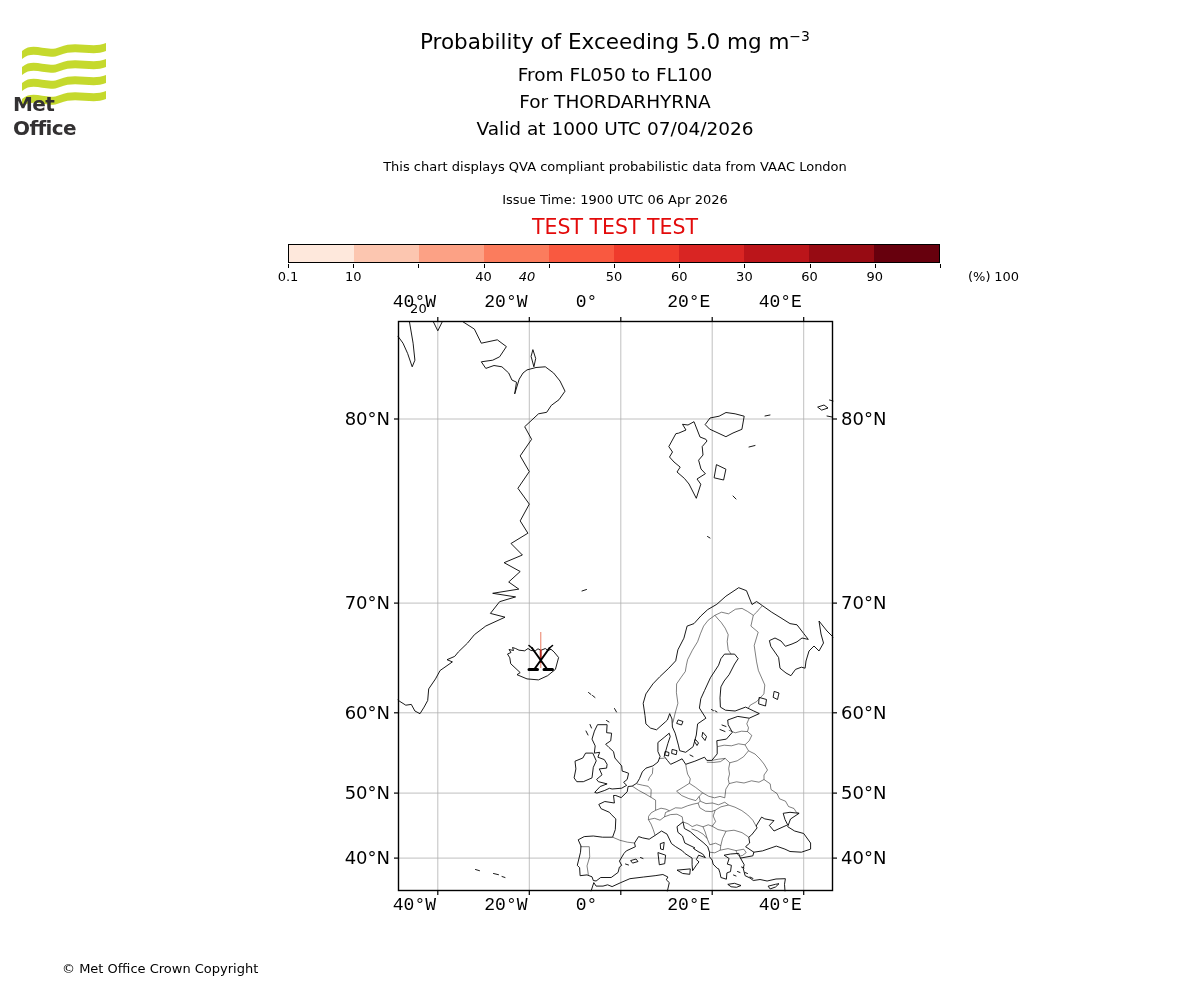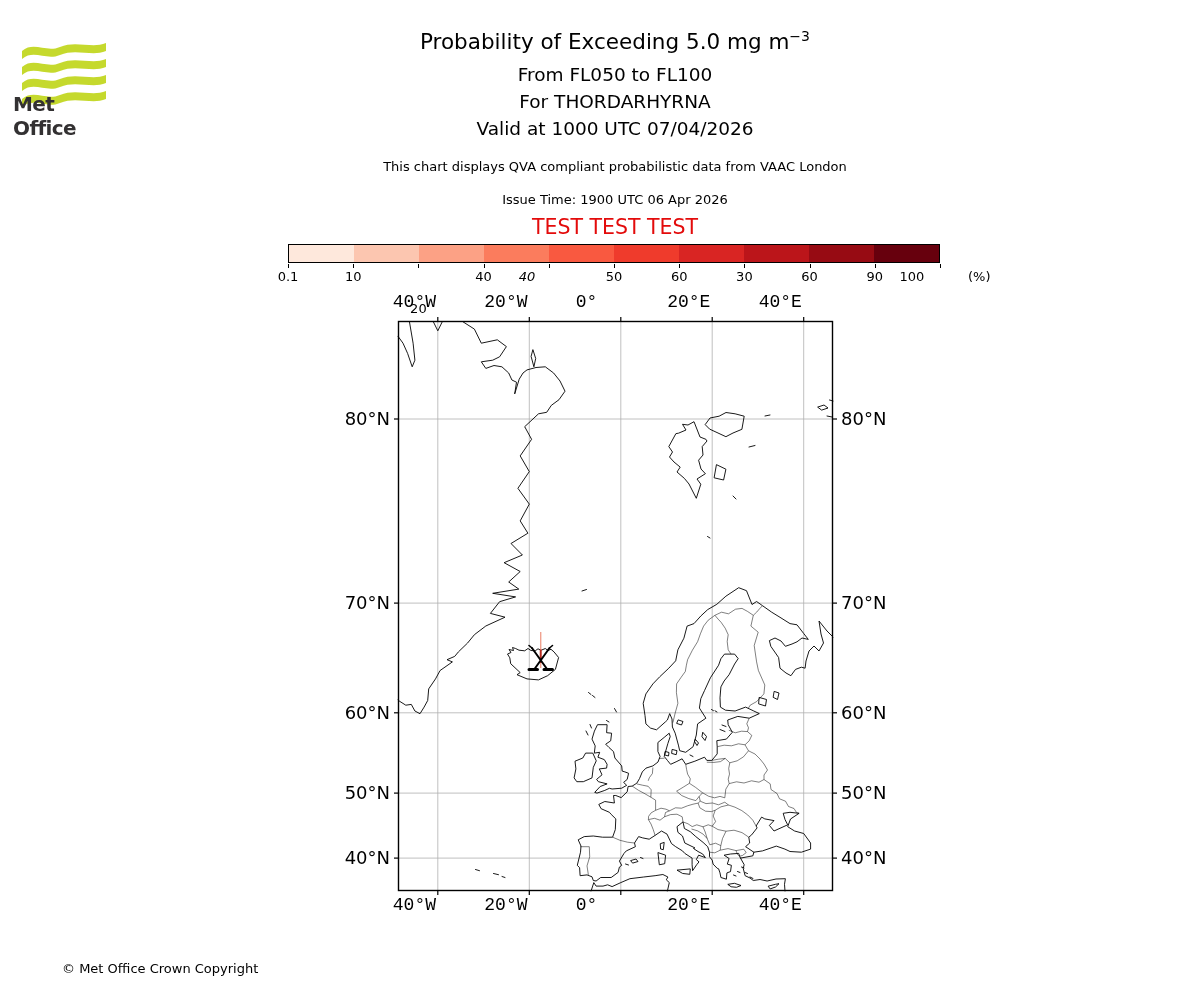--- a/index.html
+++ b/index.html
@@ -80,21 +80,21 @@
       <div class="cb-lab" style="left: 614px;">50</div>
       <div class="cb-tick" style="left: 679.2px;"></div>
       <div class="cb-lab" style="left: 679.2px;">60</div>
       <div class="cb-tick" style="left: 744.4px;"></div>
       <div class="cb-lab" style="left: 744.4px;">30</div>
       <div class="cb-tick" style="left: 809.6px;"></div>
       <div class="cb-lab" style="left: 809.6px;">60</div>
       <div class="cb-tick" style="left: 874.8px;"></div>
       <div class="cb-lab" style="left: 874.8px;">90</div>
       <div class="cb-tick" style="left: 940px;"></div>
-      <div class="cb-lab" style="left: 912px;">100</div>
+      <div class="cb-lab" style="left: 989px; text-align: right;">100</div>
     </div>
   <div class="cb-unit">(%)</div>
 
   <div id="axlabels">
       <div class="axlab h" style="left: 437.8px; top: 292px;">40°W</div>
       <div class="axlab h" style="left: 437.8px; top: 895px;">40°W</div>
       <div class="axlab h" style="left: 529.3px; top: 292px;">20°W</div>
       <div class="axlab h" style="left: 529.3px; top: 895px;">20°W</div>
       <div class="axlab h" style="left: 620.8px; top: 292px;">0°</div>
       <div class="axlab h" style="left: 620.8px; top: 895px;">0°</div>

